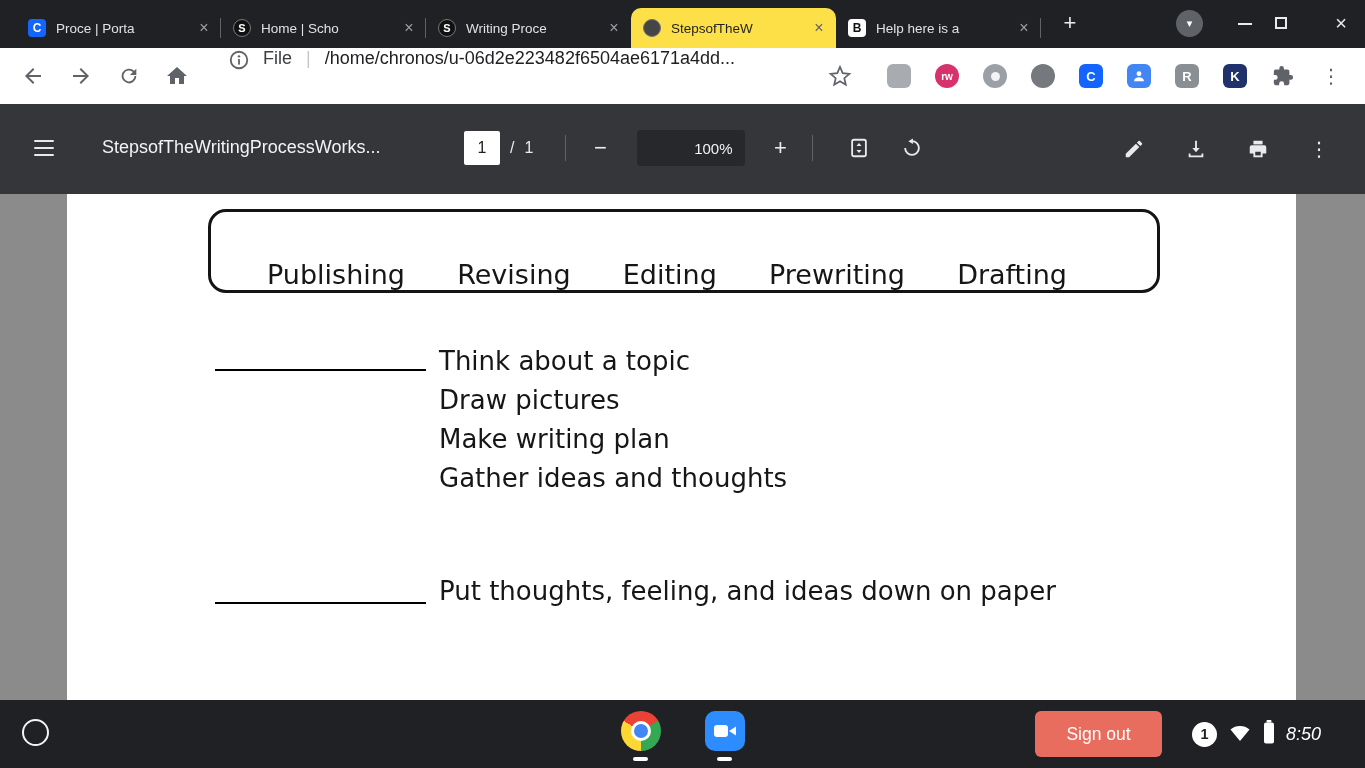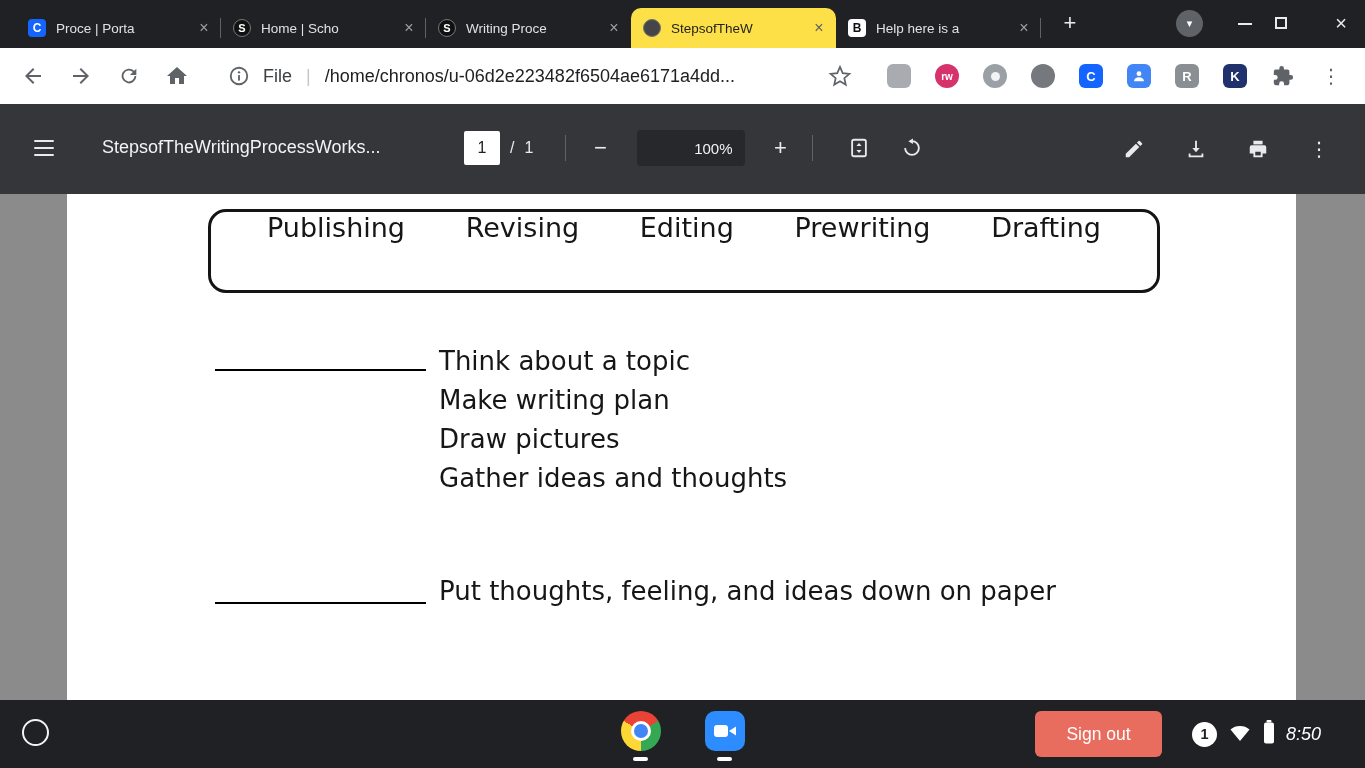--- a/index.html
+++ b/index.html
@@ -30,21 +30,21 @@
              background:#5f6368;color:#fff;font-size:11px;display:flex;align-items:center;justify-content:center;}
   .win-min{position:absolute;left:1238px;top:23px;width:14px;height:2px;background:#e8eaed;}
   .win-max{position:absolute;left:1275px;top:17px;width:12px;height:12px;border:2px solid #e8eaed;box-sizing:border-box;}
   .win-close{position:absolute;left:1330px;top:11px;width:22px;height:26px;color:#e8eaed;
              font-size:20px;line-height:25px;text-align:center;}
 
   
   .navbar{position:absolute;top:48px;left:0;width:100%;height:56px;background:#fff;}
   .navbtns{position:absolute;left:21px;top:16px;display:flex;gap:24px;align-items:center;}
   .icon24{width:24px;height:24px;display:flex;align-items:center;justify-content:center;}
-  .urlgroup{position:absolute;left:227px;top:0;height:56px;display:flex;align-items:center;font-size:18px;}
+  .urlgroup{position:absolute;left:227px;top:0;height:56px;display:flex;font-size:18px;}
   .scheme{margin-left:12px;color:#3c4043;}
   .pipe{margin:0 14px;color:#c4c7cb;}
   .path{color:#202124;max-width:480px;overflow:hidden;white-space:nowrap;}
   .starbtn{position:absolute;left:828px;top:16px;}
   .extrow{position:absolute;left:887px;top:0;height:56px;display:flex;align-items:center;gap:24px;}
   .ext{width:24px;height:24px;display:flex;align-items:center;justify-content:center;
        border-radius:6px;color:#fff;font-weight:bold;font-size:11px;box-sizing:border-box;}
   .ext-gray{background:#a8abaf;}
   .ext-rw{background:#d6336c;border-radius:50%;font-size:10px;}
   .ext-circle{background:#9aa0a6;border-radius:50%;position:relative;}
@@ -70,22 +70,22 @@
   .zbtn{width:24px;height:24px;color:#e8eaed;font-size:22px;display:flex;align-items:center;justify-content:center;}
   .zoombox{width:64px;height:36px;background:#26282b;border-radius:4px;color:#f1f3f4;font-size:15px;
            display:flex;align-items:center;justify-content:center;}
   .rightctrls{position:absolute;left:1122px;top:33px;display:flex;gap:38px;align-items:center;}
   .pdfdots{width:22px;text-align:center;color:#e8eaed;font-size:20px;line-height:22px;}
 
   
   .content{position:absolute;top:194px;left:0;width:100%;height:506px;background:#8b8b8b;}
   .page{position:absolute;left:67px;top:0;width:1229px;height:506px;background:#fff;}
   .wordbank{position:absolute;left:141px;top:15px;width:952px;height:84px;border:3.5px solid #141414;
-            border-radius:18px;box-sizing:border-box;display:flex;align-items:flex-start;
-            justify-content:space-between;padding:0 56px 0 56px;
+            border-radius:18px;box-sizing:border-box;display:flex;align-items:flex-end;
+            justify-content:space-between;padding:0 90px 0 56px;
             font-family:"DejaVu Sans",sans-serif;font-size:27px;color:#161616;}
   .docline{font-family:"DejaVu Sans",sans-serif;font-size:26px;color:#161616;line-height:39px;white-space:nowrap;}
   .sec1{position:absolute;left:372px;top:148px;}
   .sec2{position:absolute;left:372px;top:378px;}
   .blank{position:absolute;left:148px;width:211px;height:0;border-bottom:2.5px solid #000;}
   .blank1{top:175px;}
   .blank2{top:408px;}
 
   
   .shelf{position:absolute;bottom:0;left:0;width:100%;height:68px;background:#202124;}
@@ -283,22 +283,22 @@
         <span>Publishing</span>
         <span>Revising</span>
         <span>Editing</span>
         <span>Prewriting</span>
         <span>Drafting</span>
       </div>
 
       <div class="blank blank1"></div>
       <div class="sec1">
         <div class="docline">Think about a topic</div>
+        <div class="docline">Draw pictures</div>
         <div class="docline">Make writing plan</div>
-        <div class="docline">Draw pictures</div>
         <div class="docline">Gather ideas and thoughts</div>
       </div>
 
       <div class="blank blank2"></div>
       <div class="sec2">
         <div class="docline">Put thoughts, feeling, and ideas down on paper</div>
       </div>
 
     </div>
   </div>

